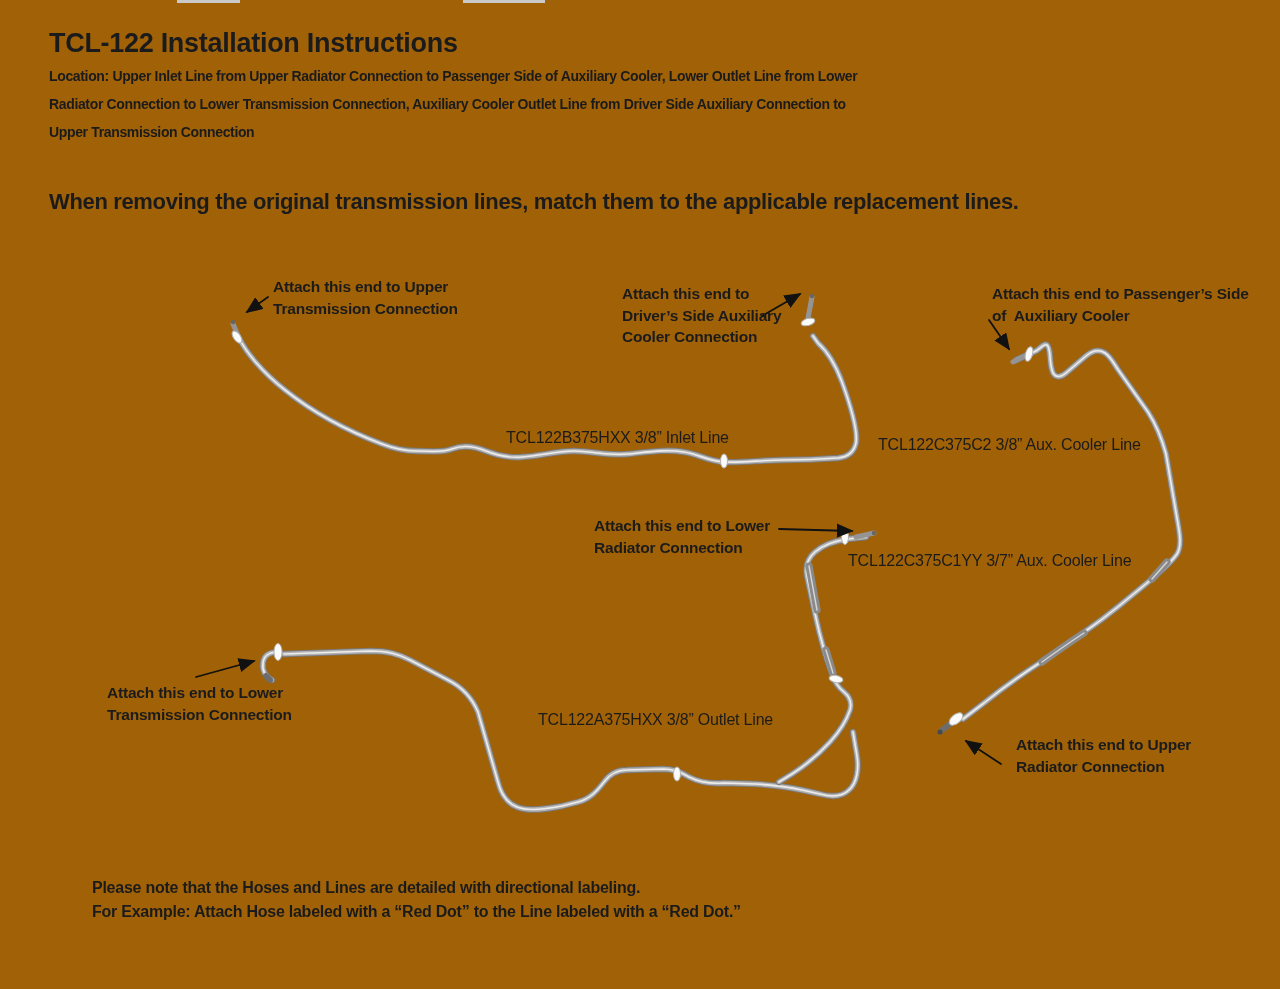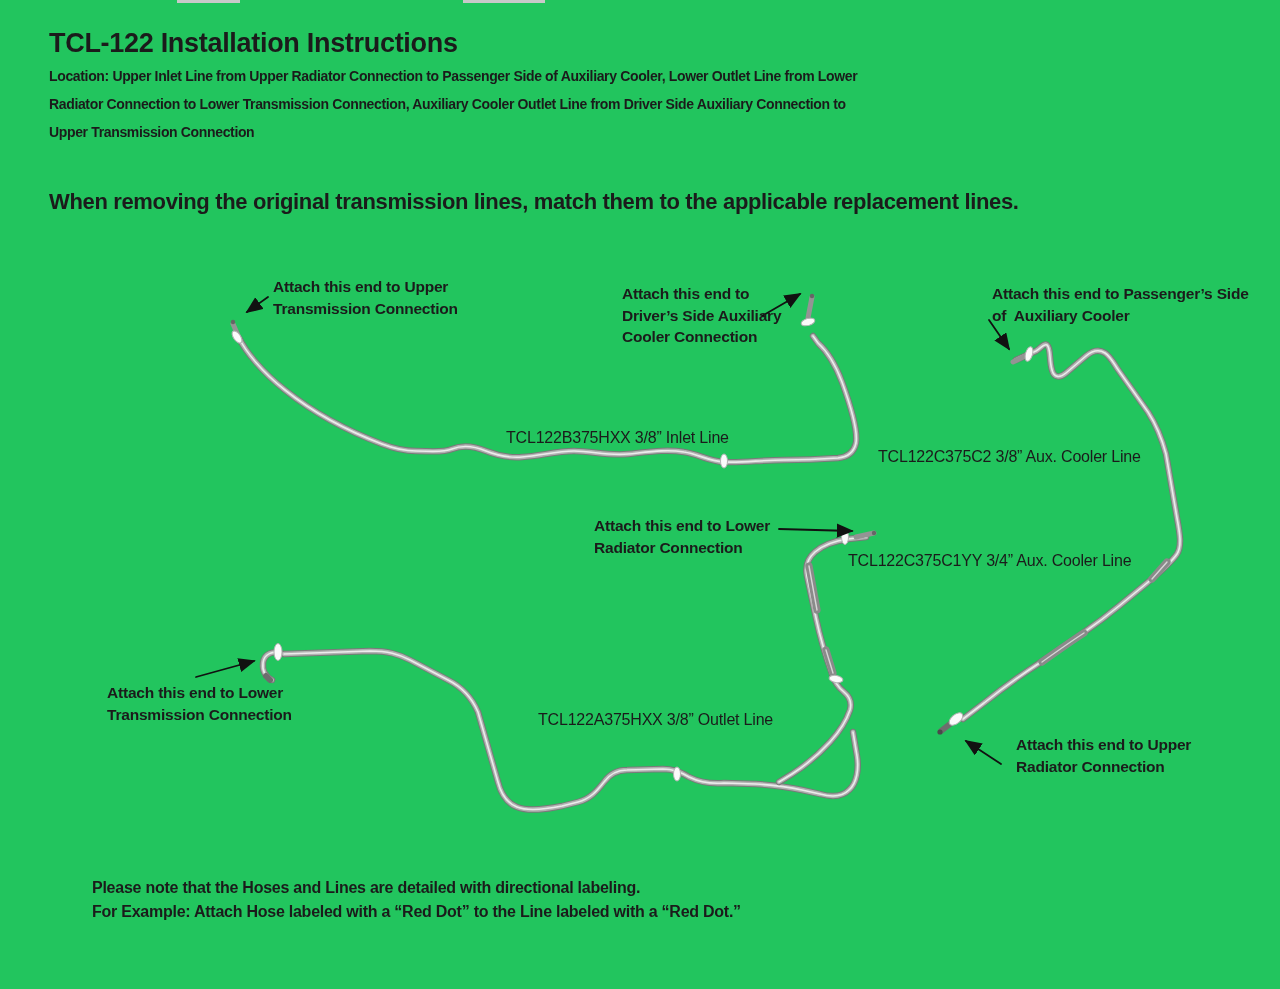--- a/index.html
+++ b/index.html
@@ -1,17 +1,17 @@
 <!DOCTYPE html>
 <html style="--text: #1b1b1b; --tube: #b2b2b2; --tube-dark: #7a7a7a; --tube-light: #ececec;"><head>
 <meta charset="utf-8">
 <style>
   html,body{margin:0;padding:0;background:#ffffff;}
   #page{
-    position:relative;width:1280px;height:989px;background:#22c55e;overflow:hidden;
+    position:relative;width:1280px;height:989px;background:#a16207;overflow:hidden;
     font-family:"Liberation Sans","DejaVu Sans",sans-serif;color:var(--text,#1b1b1b);
   }
   .abs{position:absolute;}
   .artifact{position:absolute;top:0;height:3px;background:#c9c9c9;}
   #title{left:49px;top:28px;font-size:27px;font-weight:700;letter-spacing:-0.3px;white-space:nowrap;}
   .loc-line{left:49px;font-size:14px;font-weight:700;letter-spacing:-0.35px;white-space:nowrap;}
   #intro{left:49px;top:189px;font-size:22px;font-weight:700;letter-spacing:-0.35px;white-space:nowrap;}
   .callout{font-size:15.5px;font-weight:700;line-height:21.5px;letter-spacing:-0.2px;}
   .callout div{white-space:pre;}
   .part-label{font-size:16px;font-weight:400;letter-spacing:-0.2px;white-space:pre;}
@@ -156,20 +156,20 @@
   <div class="abs callout" style="left:107px;top:682px;">
     <div>Attach this end to Lower</div>
     <div>Transmission Connection</div>
   </div>
   <div class="abs callout" style="left:1016px;top:734px;">
     <div>Attach this end to Upper</div>
     <div>Radiator Connection</div>
   </div>
 
   <div class="abs part-label" style="left:506px;top:429px;">TCL122B375HXX 3/8” Inlet Line</div>
-  <div class="abs part-label" style="left:878px;top:448px;">TCL122C375C2 3/8” Aux. Cooler Line</div>
-  <div class="abs part-label" style="left:848px;top:552px;">TCL122C375C1YY 3/4” Aux. Cooler Line</div>
+  <div class="abs part-label" style="left:878px;top:436px;">TCL122C375C2 3/8” Aux. Cooler Line</div>
+  <div class="abs part-label" style="left:848px;top:552px;">TCL122C375C1YY 3/7” Aux. Cooler Line</div>
   <div class="abs part-label" style="left:538px;top:711px;">TCL122A375HXX 3/8” Outlet Line</div>
 
   <div class="abs foot-line" style="top:879px;">Please note that the Hoses and Lines are detailed with directional labeling.</div>
   <div class="abs foot-line" style="top:903px;">For Example: Attach Hose labeled with a “Red Dot” to the Line labeled with a “Red Dot.”</div>
 
 </div>
 
 </body></html>

